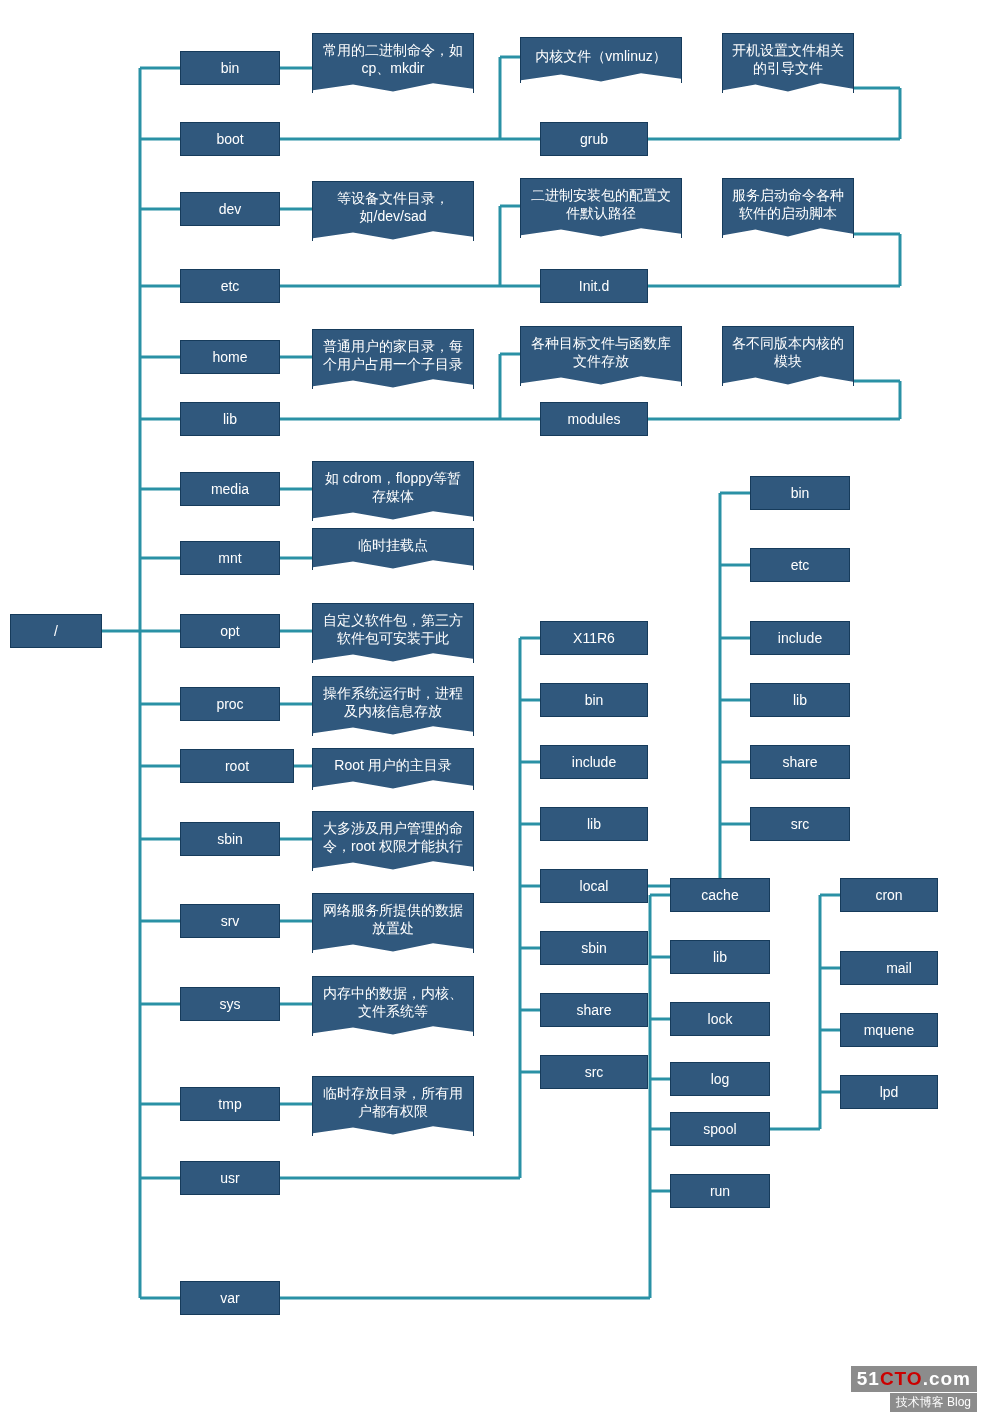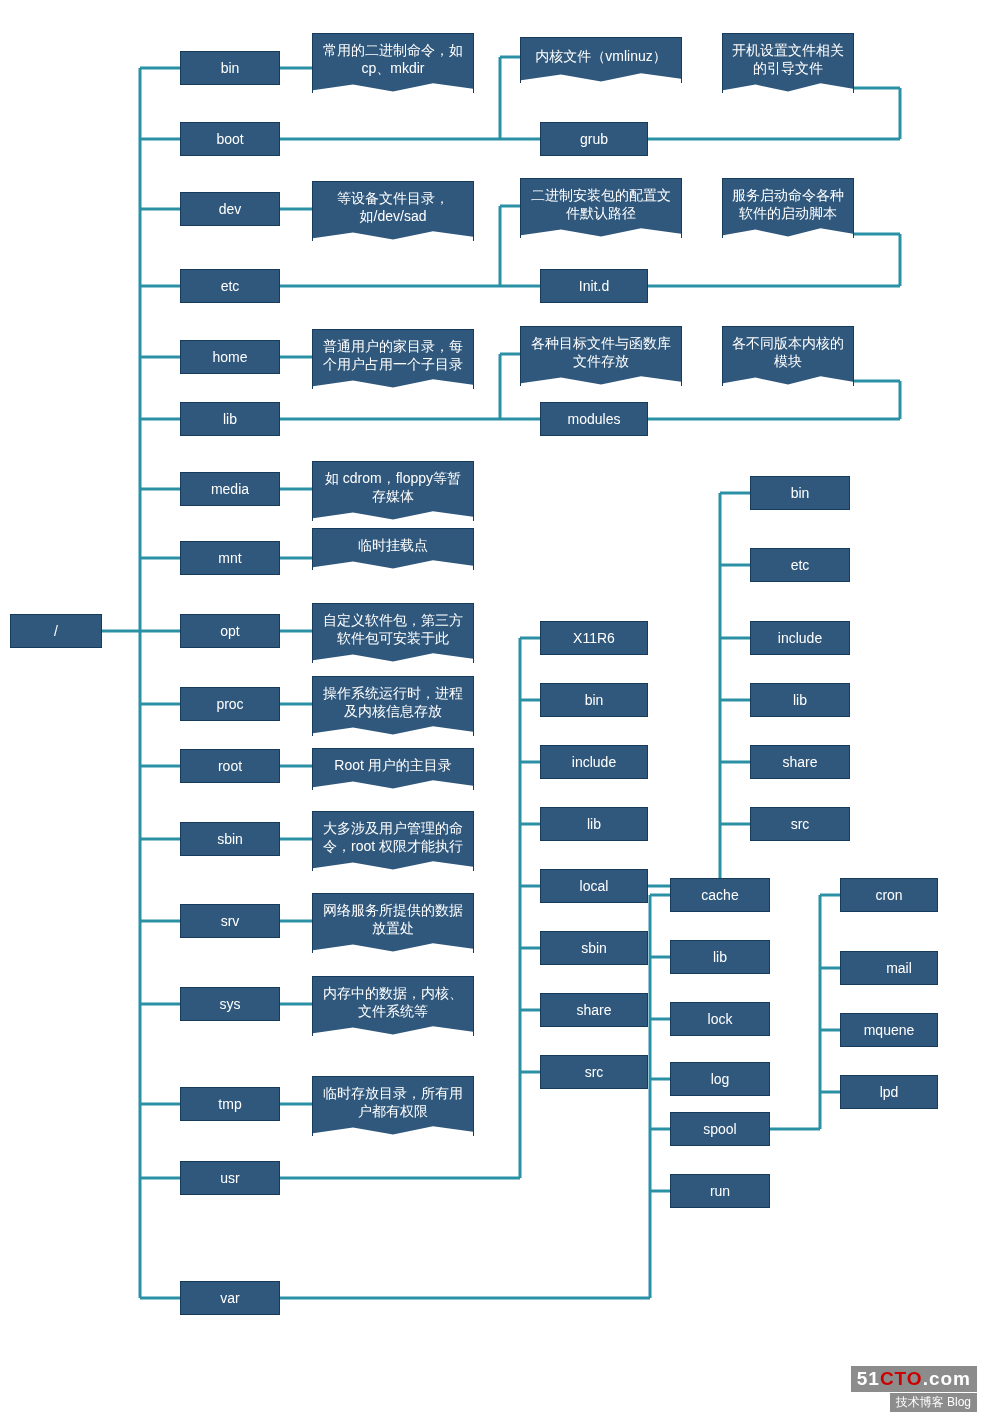--- a/index.html
+++ b/index.html
@@ -190,21 +190,21 @@
 <div class="box" style="left:180px; top:51px;  width:100px; height:34px;">bin</div>
 <div class="box" style="left:180px; top:122px; width:100px; height:34px;">boot</div>
 <div class="box" style="left:180px; top:192px; width:100px; height:34px;">dev</div>
 <div class="box" style="left:180px; top:269px; width:100px; height:34px;">etc</div>
 <div class="box" style="left:180px; top:340px; width:100px; height:34px;">home</div>
 <div class="box" style="left:180px; top:402px; width:100px; height:34px;">lib</div>
 <div class="box" style="left:180px; top:472px; width:100px; height:34px;">media</div>
 <div class="box" style="left:180px; top:541px; width:100px; height:34px;">mnt</div>
 <div class="box" style="left:180px; top:614px; width:100px; height:34px;">opt</div>
 <div class="box" style="left:180px; top:687px; width:100px; height:34px;text-align:center;">proc</div>
-<div class="box" style="left:180px; top:749px; width:100px; height:34px;">root</div>
+<div class="box" style="left:180px; top:749px; width:114px; height:34px;">root</div>
 <div class="box" style="left:180px; top:822px; width:100px; height:34px;">sbin</div>
 <div class="box" style="left:180px; top:904px; width:100px; height:34px;">srv</div>
 <div class="box" style="left:180px; top:987px; width:100px; height:34px;">sys</div>
 <div class="box" style="left:180px; top:1087px;width:100px; height:34px;">tmp</div>
 <div class="box" style="left:180px; top:1161px;width:100px; height:34px;">usr</div>
 <div class="box" style="left:180px; top:1281px;width:100px; height:34px;">var</div>
 
 <div class="note" style="left:312px; top:33px;  width:162px; height:60px;">常用的二进制命令，如 cp、mkdir</div>
 <div class="note" style="left:312px; top:181px; width:162px; height:60px;">等设备文件目录，如/dev/sad</div>
 <div class="note" style="left:312px; top:329px; width:162px; height:60px;">普通用户的家目录，每个用户占用一个子目录</div>

